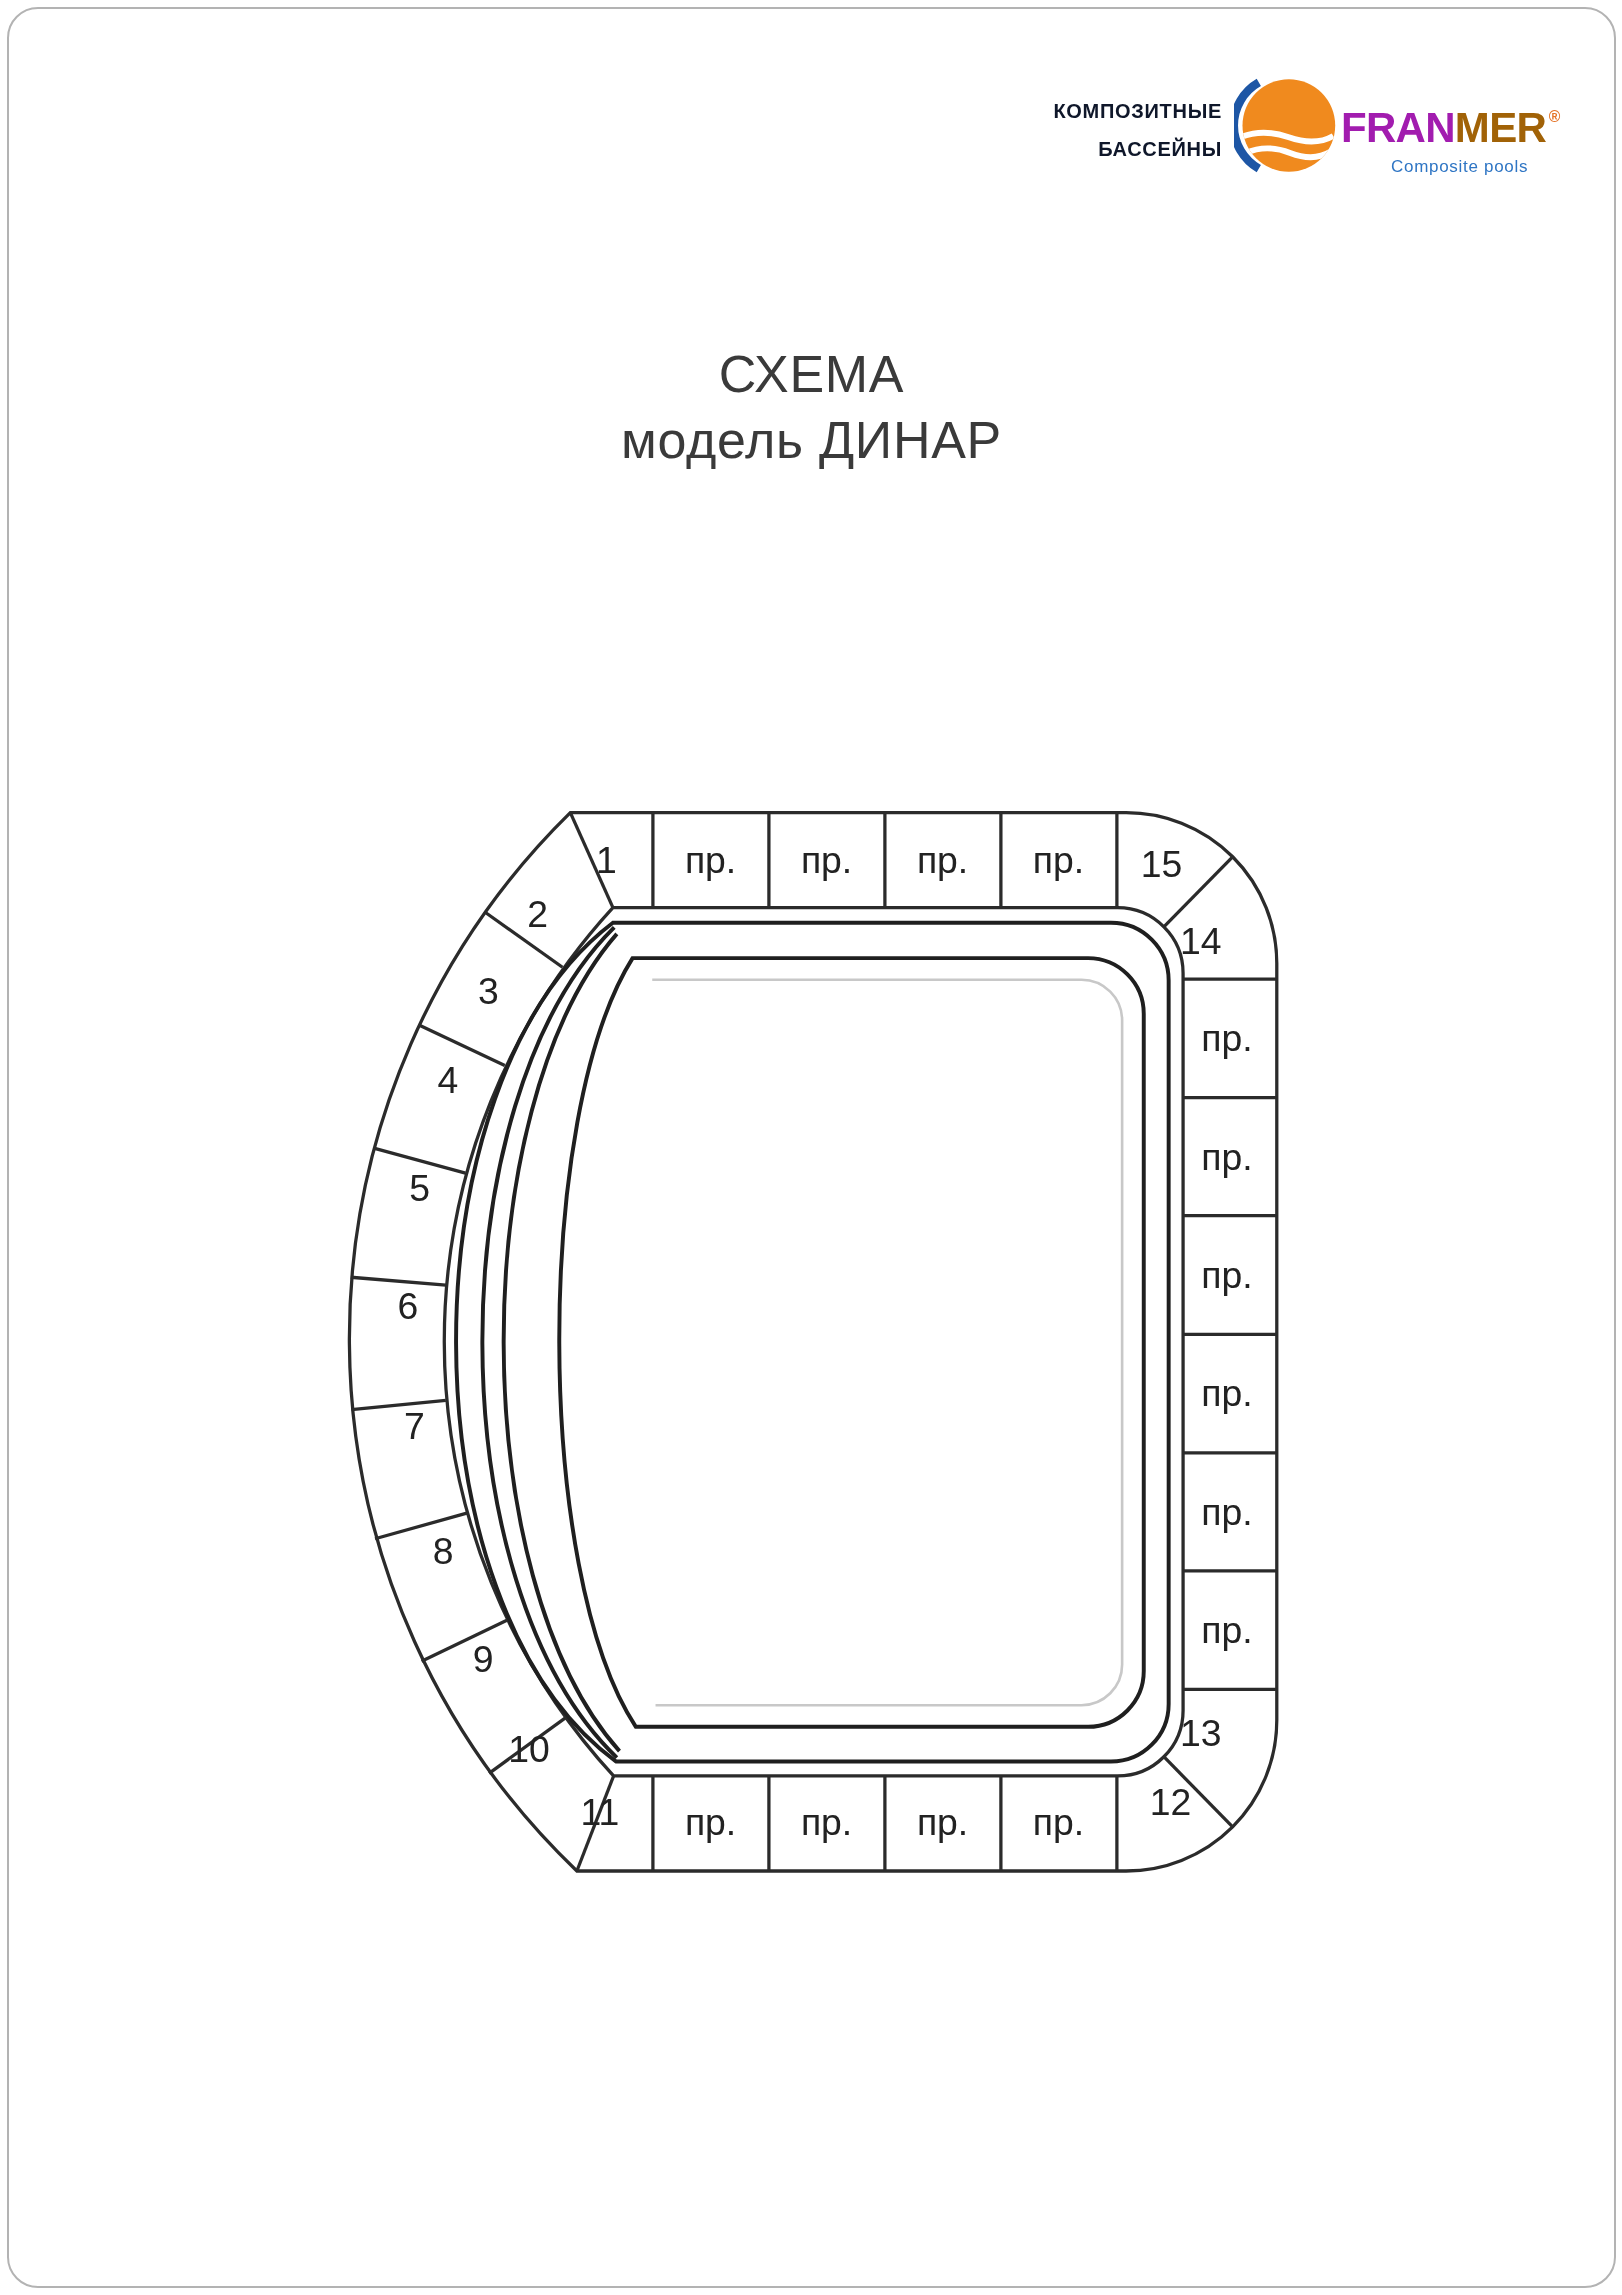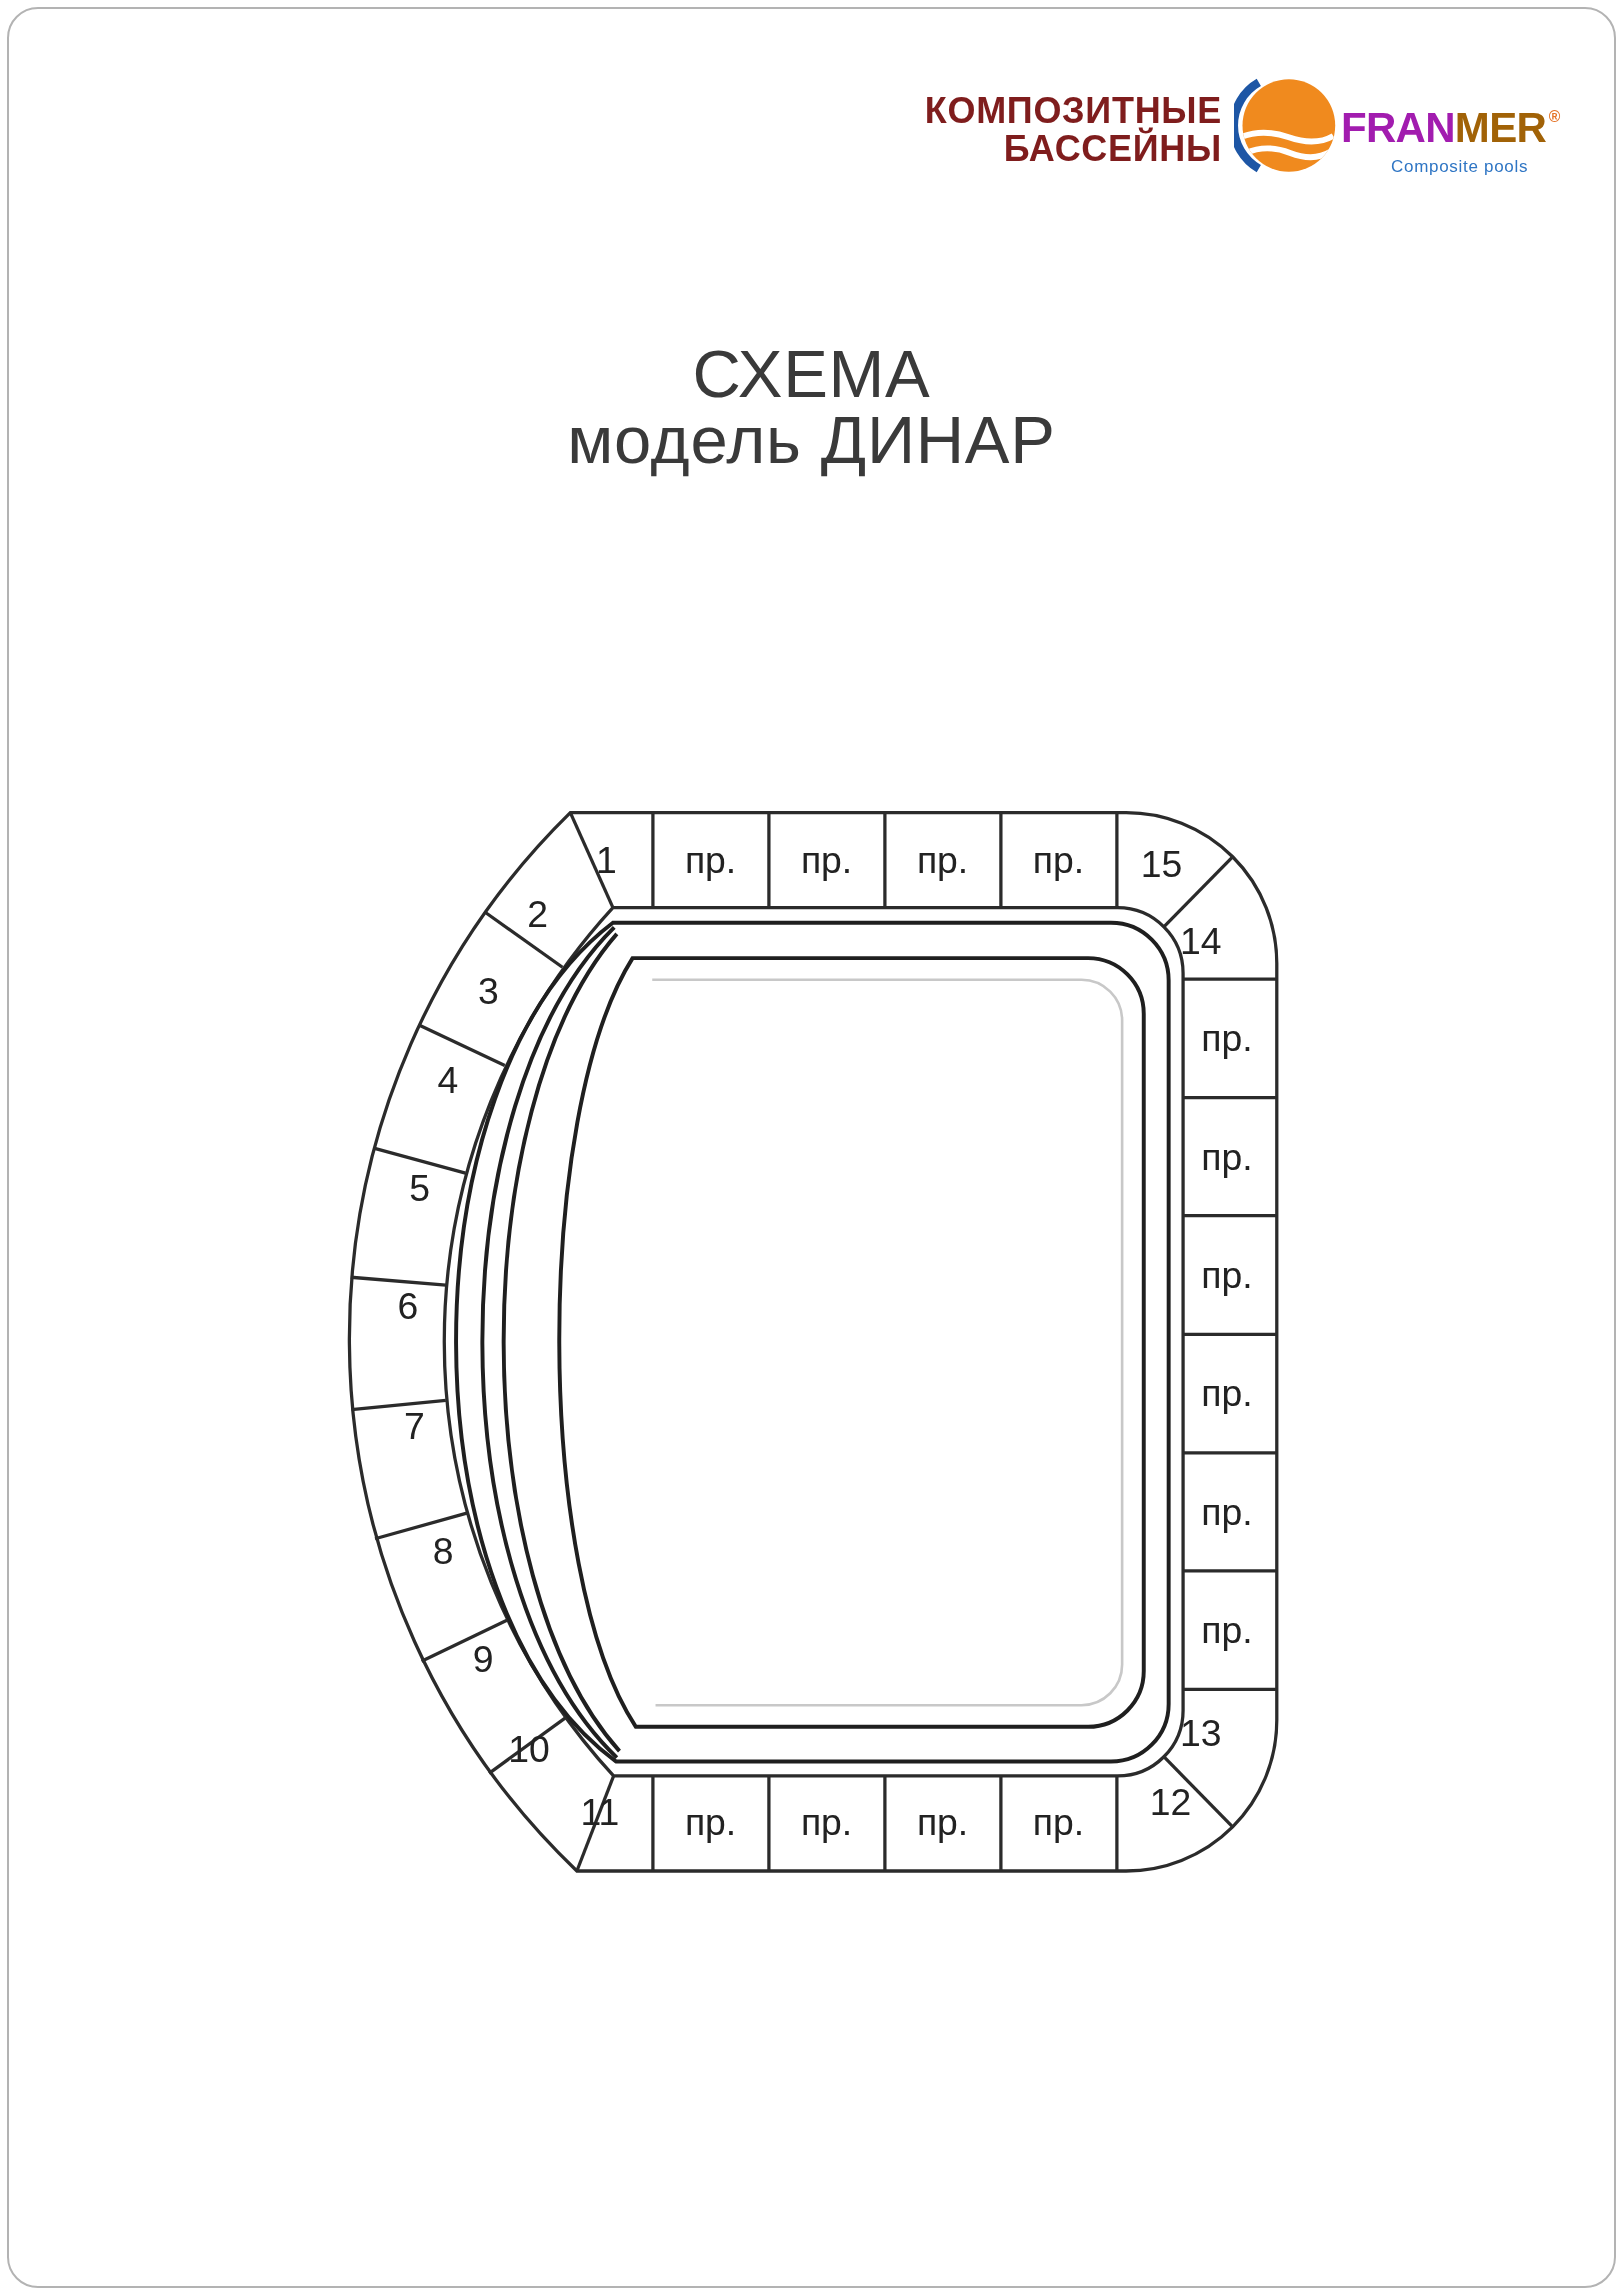--- a/index.html
+++ b/index.html
@@ -2,34 +2,34 @@
 <html style="font-size:10.5px"><head>
 <meta charset="utf-8">
 <style>
   html,body{margin:0;padding:0}
   body{width:1623px;height:2295px;background:#ffffff;font-family:"Liberation Sans",sans-serif}
   .page{position:relative;width:1623px;height:2295px;background:#fff;overflow:hidden}
   .frame{position:absolute;left:6.6px;top:6.6px;right:6.6px;bottom:6.6px;border:2px solid #b3b3b3;border-radius:31px}
 
   
   .tagline{position:absolute;left:852px;top:92px;width:370px;text-align:right;
-           color:#7f1d1d;font-weight:700;font-size:36px;line-height:38px;letter-spacing:0.7px}
+           color:#0f172a;font-weight:700;font-size:20px;line-height:38px;letter-spacing:0.7px}
   .sun{position:absolute;left:1234px;top:73px;width:111px;height:105px}
   .sunwave{stroke:#ffffff;stroke-width:9;fill:none}
   .swoosh{stroke:#1d56a5;stroke-width:13;fill:none}
   .brand{position:absolute;left:1341px;top:104px;font-size:42px;font-weight:700;
          letter-spacing:-0.7px;white-space:nowrap}
   .brand .fr{color:#a21caf}
   .brand .mer{color:#a16207}
   .brand .reg{color:#e57428;font-size:15.7px;vertical-align:19.7px;margin-left:2.6px}
   .brand-sub{position:absolute;left:1391px;top:157px;font-size:17px;color:#2e75c4;letter-spacing:0.7px}
 
   
   .title{position:absolute;left:0;top:341px;width:100%;text-align:center;
-         font-size:67px;line-height:66px;color:#3a3a3a;letter-spacing:0.7px}
+         font-size:52px;line-height:66px;color:#3a3a3a;letter-spacing:0.7px}
 
   
   .diagram{position:absolute;left:0;top:0;width:1623px;height:2295px}
   .ring{stroke:#2b2b2b;stroke-width:5;fill:none}
   .pool{stroke:#1f1f1f;stroke-width:6;fill:none}
   .water{stroke:#c8c8c8;stroke-width:4;fill:none}
   .diagram text{font-size:57px;fill:#222222;text-anchor:middle;font-family:"Liberation Sans",sans-serif}
 
   
   .info{position:absolute;left:706px;top:1138px;font-size:33px;color:#1c1c1c;line-height:43px}

